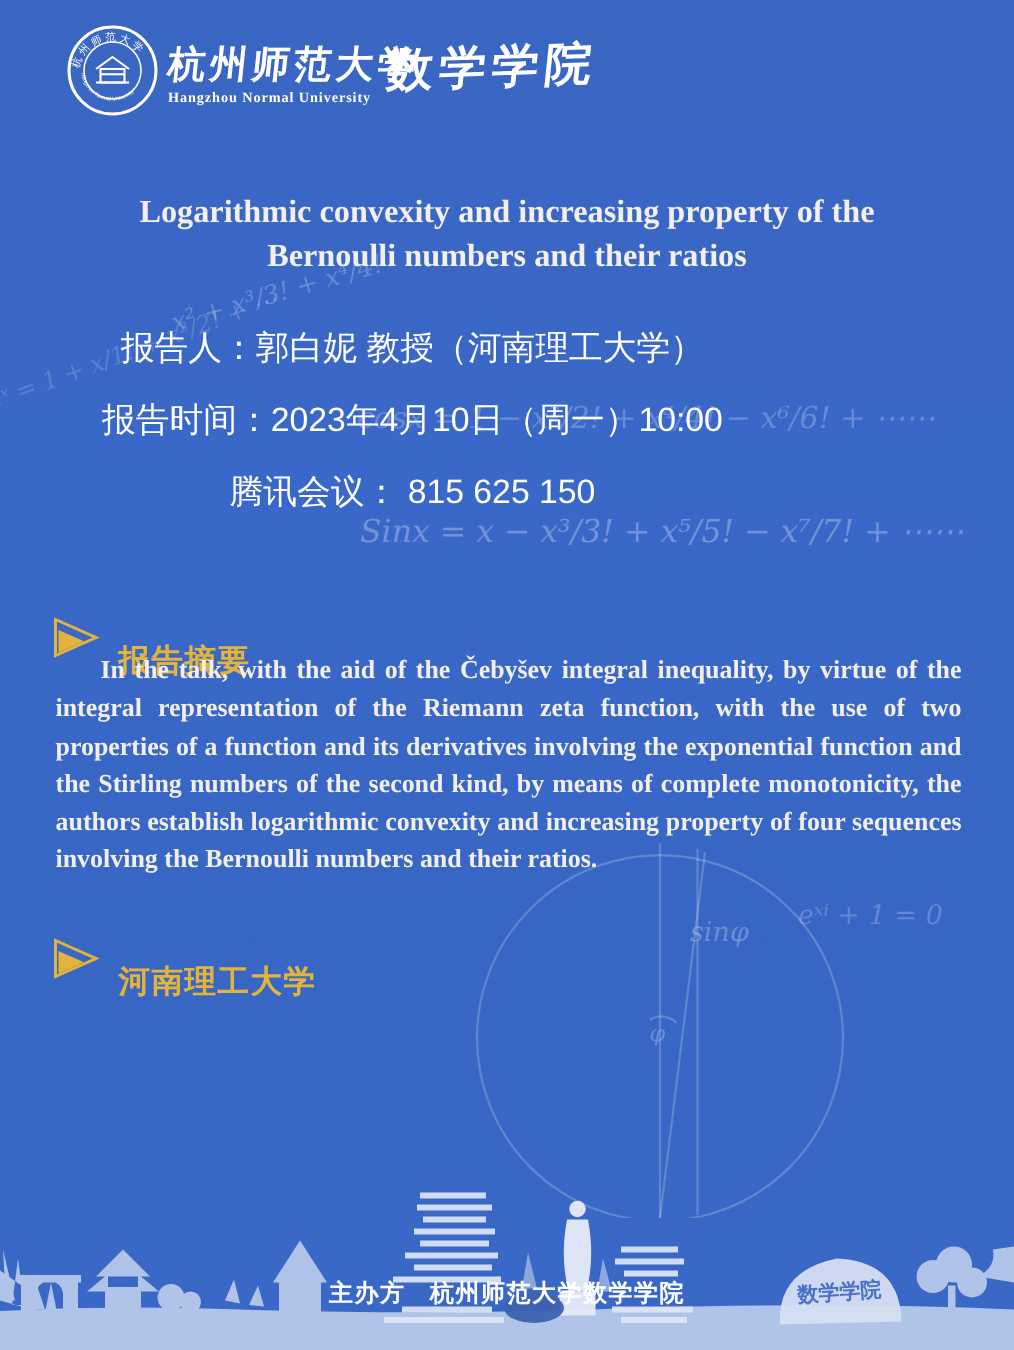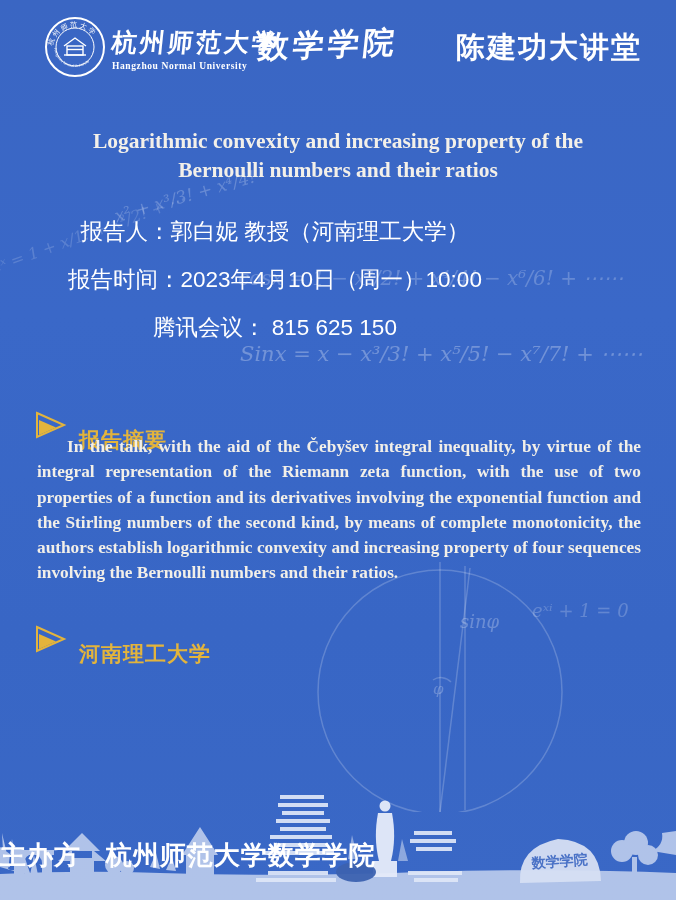--- a/index.html
+++ b/index.html
@@ -54,22 +54,22 @@
 
   .abs-body{position:absolute;left:37px;top:434px;width:604px;z-index:2;
             color:#f2efe8;font-family:"Liberation Serif",serif;font-weight:bold;
             font-size:17.3px;line-height:25.3px;text-align:justify;text-indent:30px;}
   .bio-body{position:absolute;left:36px;top:641px;width:608px;z-index:2;
             color:#ffffff;font-size:19.5px;line-height:27.5px;
             text-align:justify;text-indent:40px;}
 
   
   .skyline{position:absolute;left:0;bottom:0;z-index:3;}
-  .organizer{position:absolute;left:0;bottom:27px;width:676px;text-align:left;z-index:4;
-             color:#ffffff;font-size:26px;font-weight:bold;letter-spacing:1px;
+  .organizer{position:absolute;left:0;bottom:27px;width:676px;text-align:center;z-index:4;
+             color:#ffffff;font-size:16px;font-weight:bold;letter-spacing:1px;
              white-space:pre;}
 </style>
 </head>
 <body>
 
 <div class="poster">
 
   <div class="bg-layer">
     <span class="wm wm-frag">x² + x³/3! + x⁴/4!</span>
     <span class="wm wm-exp">eˣ = 1 + x/1! + x²/2! + ⋯</span>
@@ -108,21 +108,20 @@
       </text>
       <text font-size="3.6" fill="#ffffff" font-family="Liberation Sans,sans-serif">
         <textPath href="#arcBot" startOffset="4%">Hangzhou Normal University</textPath>
       </text>
     </svg>
     <div class="uni-block">
       <div class="uni-cn">杭州师范大学</div>
       <div class="uni-en">Hangzhou Normal University</div>
     </div>
     <div class="school-cn">数学学院</div>
-    <div class="banner">陈建功大讲堂</div>
   </div>
 
   <div class="title">
     <div>Logarithmic convexity and increasing property of the</div>
     <div>Bernoulli numbers and their ratios</div>
   </div>
 
   <div class="info">
     <div class="info-line">报告人：郭白妮 教授（河南理工大学）</div>
     <div class="info-line">报告时间：2023年4月10日（周一）10:00</div>

